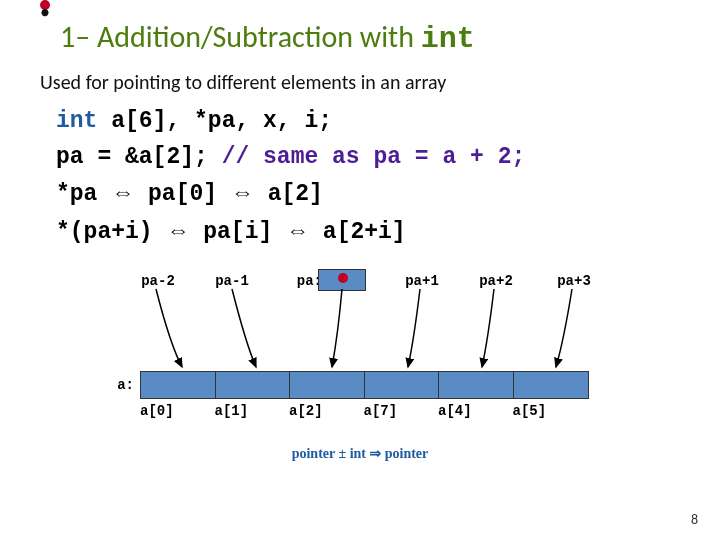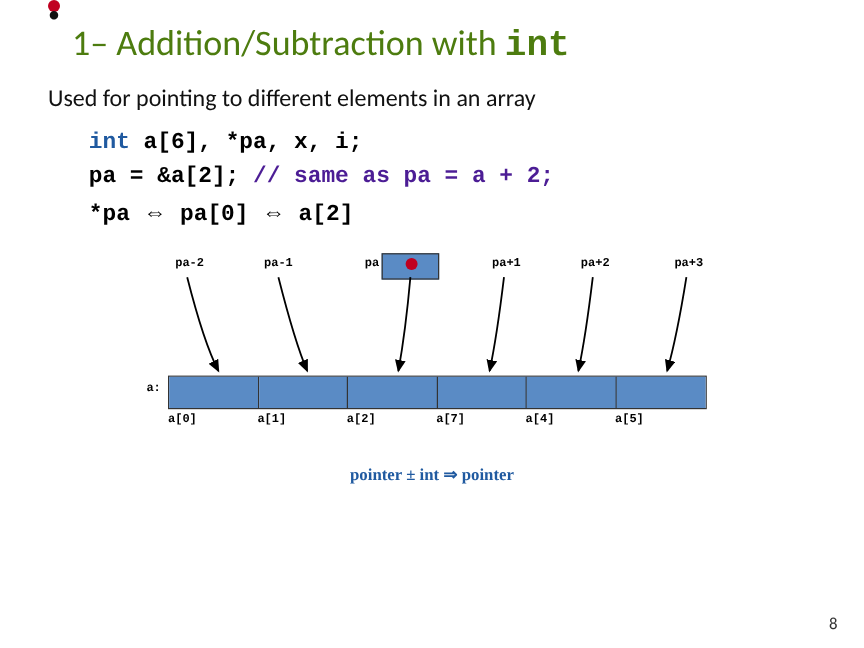--- a/index.html
+++ b/index.html
@@ -24,36 +24,36 @@
   .bullet-row {
     display: flex;
     align-items: baseline;
     font-size: 20px;
     color: #111;
     margin-bottom: 10px;
   }
   .bullet-row .dot { margin-right: 10px; }
   .code-block {
     font-family: "Courier New", monospace;
-    font-size: 19px;
+    font-size: 23px;
     font-weight: bold;
     color: #000;
-    margin-left: 34px;
+    margin-left: 16px;
     line-height: 1.55;
   }
   .code-block .kw { color: #205aa0; }
   .code-block .cmt { color: #4c1d95; }
   .arrow2 { font-family: Arial, sans-serif; font-weight: bold; }
   .diagram {
     position: relative;
     width: 560px;
     height: 170px;
     margin: 22px auto 0 auto;
     font-family: "Courier New", monospace;
-    font-size: 10px;
+    font-size: 14px;
     font-weight: bold;
   }
   .ptr-label {
     position: absolute;
     top: 0;
     width: 80px;
     text-align: center;
   }
   .curve {
     position: absolute;
@@ -125,20 +125,21 @@
 
 <div class="bullet-row">
   <span class="dot">•</span>
   <span>Used for pointing to different elements in an array</span>
 </div>
 
 <div class="code-block">
   <div><span class="kw">int</span><span> a[6], *pa, x, i;</span></div>
   <div><span>pa = &amp;a[2];  </span><span class="cmt">// same as pa = a + 2;</span></div>
   <div><span>*pa </span><span class="arrow2">⇔</span><span> pa[0] </span><span class="arrow2">⇔</span><span> a[2]</span></div>
+  <div><span>*(pa+i) </span><span class="arrow2">⇔</span><span> pa[i] </span><span class="arrow2">⇔</span><span> a[2+i]</span></div>
 </div>
 
 <div class="diagram">
   <div class="ptr-label" style="left:38px">pa-2</div>
   <div class="ptr-label" style="left:112px">pa-1</div>
   <div class="ptr-label" style="left:196px;text-align:right;width:46px">pa:</div>
   <div class="pa-cell" style="left:238px"></div>
   <div class="dot" style="left:258px"></div>
   <div class="ptr-label" style="left:302px">pa+1</div>
   <div class="ptr-label" style="left:376px">pa+2</div>

